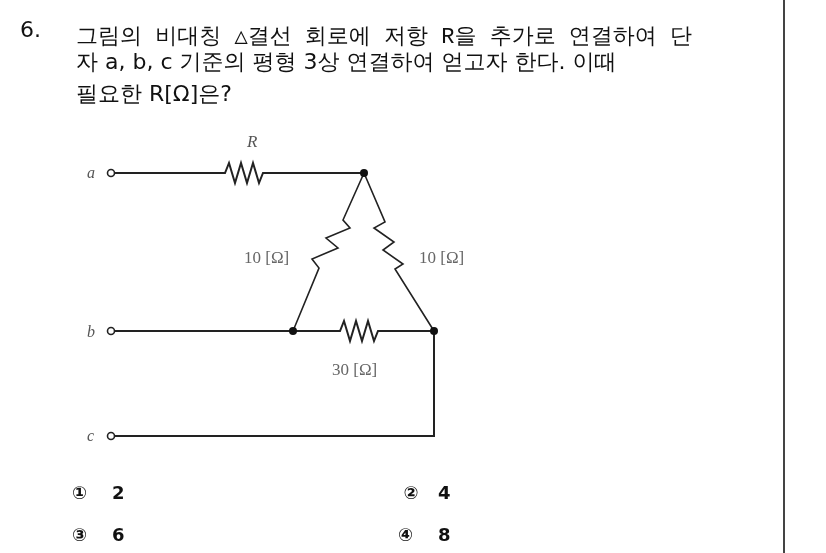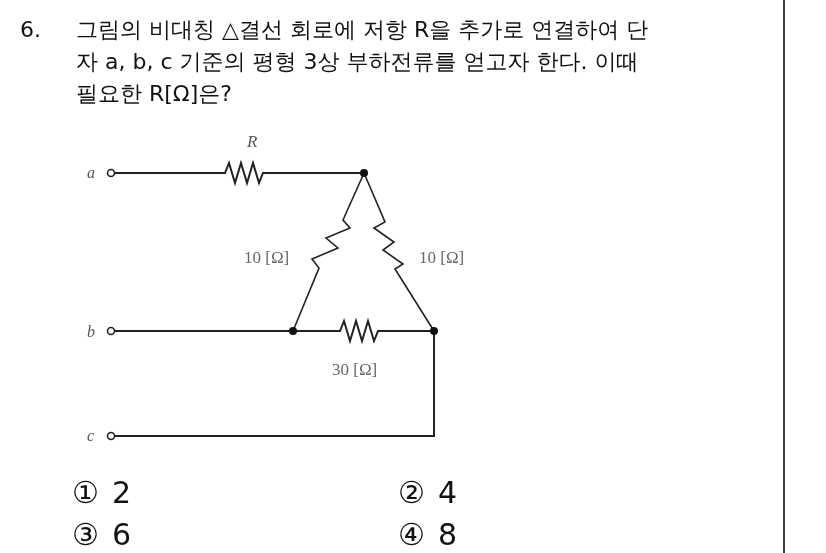--- a/index.html
+++ b/index.html
@@ -3,33 +3,33 @@
 <meta charset="utf-8">
 <style>
   html, body { margin:0; padding:0; background:#ffffff; }
   body { width:826px; height:553px; position:relative; overflow:hidden;
          font-family: "DejaVu Sans", "Liberation Sans", sans-serif; color:#111; }
   .vline { position:absolute; left:783px; top:0; width:2px; height:553px; background:#444; }
   .q { position:absolute; left:20px; top:14px; width:760px; font-size:22px; line-height:32px; letter-spacing:0px; }
   .q .num { position:absolute; left:0; top:0; }
   .q .line { position:absolute; left:56px; white-space:nowrap; }
   .circuit { position:absolute; left:0; top:0; }
-  .choice { position:absolute; font-size:30px; line-height:28px; white-space:nowrap; }
+  .choice { position:absolute; font-size:18px; line-height:28px; white-space:nowrap;font-weight:bold; }
   .choice .mark { display:inline-block; width:26px; }
   .choice .val { margin-left:14px; }
 </style>
 </head>
 <body>
 
 <div class="vline"></div>
 
 <div class="q">
   <span class="num">6.</span>
-  <span class="line" style="top:0px;">그림의 비대칭 △결선 회로에 저항 R을 추가로 연결하여 단</span>
-  <span class="line" style="top:32px;">자 a, b, c 기준의 평형 3상 부하전류를 얻고자 한다. 이때</span>
+  <span class="line" style="top:8px;font-family:Liberation Mono, monospace;">그림의 비대칭 △결선 회로에 저항 R을 추가로 연결하여 단</span>
+  <span class="line" style="top:32px;">자 a, b, c 기준의 평형 3상 연결하여 얻고자 한다. 이때</span>
   <span class="line" style="top:64px;text-align:right;">필요한 R[Ω]은?</span>
 </div>
 
 <svg class="circuit" width="826" height="553" font-family="'Liberation Serif', 'DejaVu Serif', serif">
 
   <text x="87" y="178" font-size="16" font-style="italic" fill="#555">a</text>
   <text x="87" y="337" font-size="16" font-style="italic" fill="#555">b</text>
   <text x="87" y="441" font-size="16" font-style="italic" fill="#555">c</text>
 
   <circle cx="111" cy="173" r="3.5" fill="#fff" stroke="#222" stroke-width="1.6"></circle>

